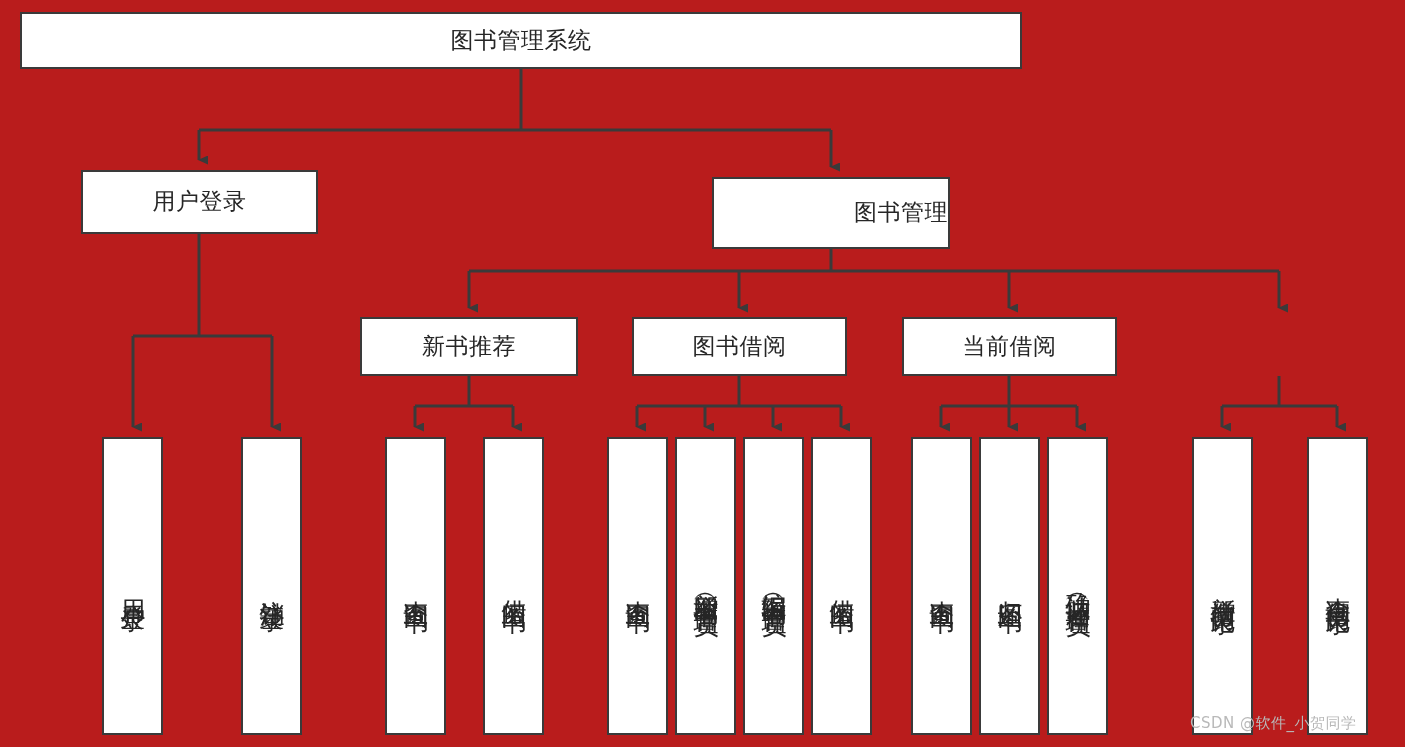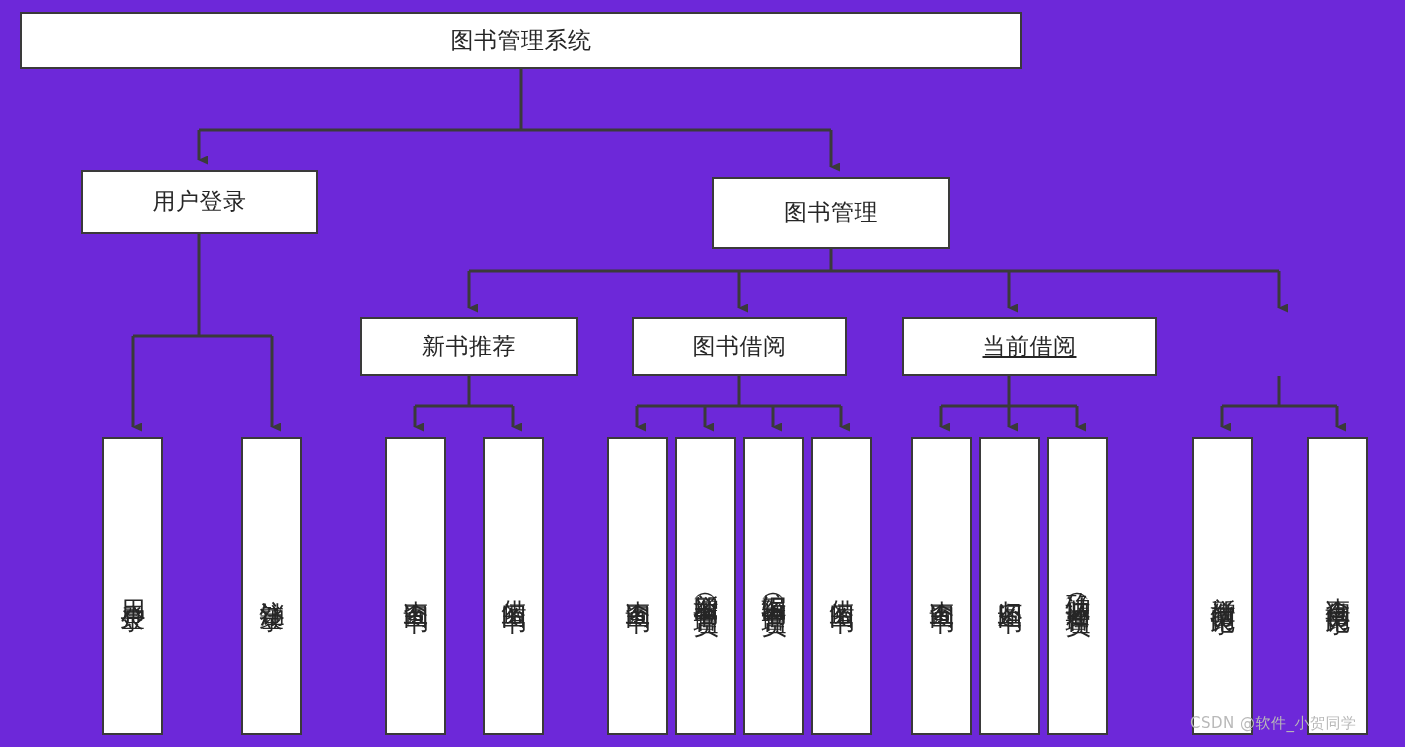--- a/index.html
+++ b/index.html
@@ -8,21 +8,21 @@
     padding: 0;
     background: #ffffff;
   }
   body {
     font-family: "DejaVu Sans", "Liberation Sans", sans-serif;
   }
   #diagram-root {
     position: relative;
     width: 1405px;
     height: 747px;
-    background: #6d28d9;
+    background: #b91c1c;
     overflow: hidden;
   }
   #edges-layer {
     position: absolute;
     left: 0;
     top: 0;
     width: 1405px;
     height: 747px;
     pointer-events: none;
   }
@@ -127,33 +127,33 @@
   </svg>
 
   <div class="node h" style="left:20px; top:12px; width:1002px; height:57px;">
     <span class="node-label">图书管理系统</span>
   </div>
 
   <div class="node h" style="left:81px; top:170px; width:237px; height:64px;">
     <span class="node-label">用户登录</span>
   </div>
 
-  <div class="node h" style="left:712px; top:177px; width:238px; height:72px;">
+  <div class="node h" style="left:712px; top:177px; width:238px; height:72px;justify-content:flex-end;">
     <span class="node-label">图书管理</span>
   </div>
 
   <div class="node h" style="left:360px; top:317px; width:218px; height:59px;">
     <span class="node-label">新书推荐</span>
   </div>
 
   <div class="node h" style="left:632px; top:317px; width:215px; height:59px;">
     <span class="node-label">图书借阅</span>
   </div>
 
-  <div class="node h" style="left:902px; top:317px; width:255px; height:59px;text-decoration:underline;">
+  <div class="node h" style="left:902px; top:317px; width:215px; height:59px;">
     <span class="node-label">当前借阅</span>
   </div>
 
 
   <div class="node v" style="left:102px; top:437px; width:61px; height:298px;">
     <span class="node-label">用户登录</span>
   </div>
 
   <div class="node v" style="left:241px; top:437px; width:61px; height:298px;">
     <span class="node-label">注销登录</span>

